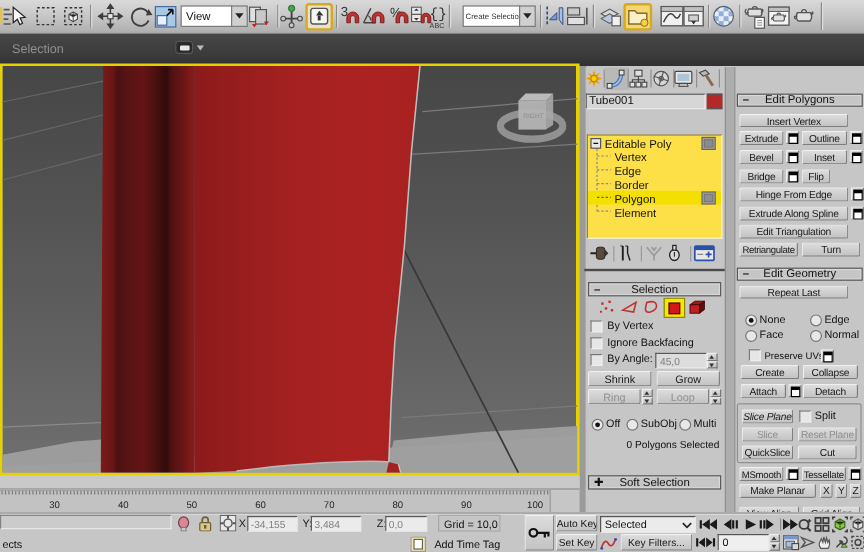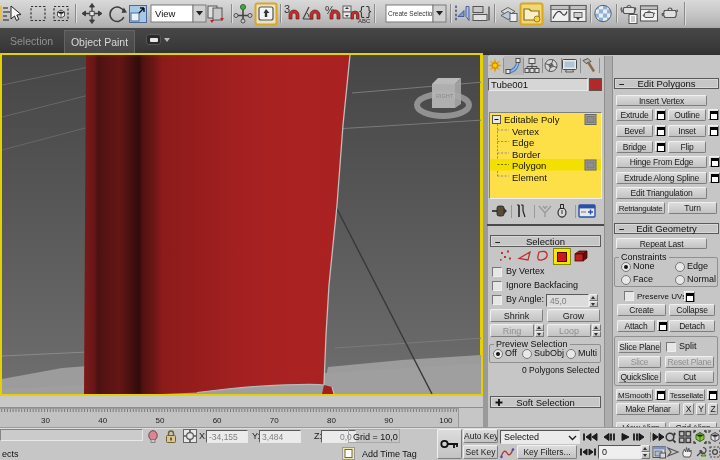--- a/index.html
+++ b/index.html
@@ -219,21 +219,20 @@
   <g transform="translate(670,13.5)">
     <path d="M-5,4 L5,4 Q7.5,1 5.5,-3 L-5.5,-3 Q-7.5,1 -5,4 M-5.5,0 Q-9.5,-0.5 -7,2.5 M5.5,-1 Q9,-2.5 6.5,-3.5 M-2,-3 Q-2,-5.5 0,-5.5 Q2,-5.5 2,-3" stroke="#555" stroke-width="1.2" fill="#e0e0e0"></path>
   </g>
   <line x1="684.5" y1="2" x2="684.5" y2="25" stroke="#8a8a8a"></line>
       <line x1="685.5" y1="2" x2="685.5" y2="25" stroke="#dedede"></line>
 </svg>
 </div>
 
 <div class="abs" style="left:0;top:28px;width:720px;height:27px;background:linear-gradient(#474747,#3a3a3a 70%,#303030);">
   <div class="abs" style="left:10px;top:7px;font-size:10.5px;color:#909090;">Selection</div>
-  <div class="abs" style="left:64px;top:2px;width:71px;height:25px;background:linear-gradient(#545454,#454545);border:1px solid #636363;border-bottom:none;color:#d8d8d8;font-size:10.5px;text-align:center;padding-top:5px;">Object Paint</div>
   <div class="abs" style="left:146px;top:6px;width:15px;height:11px;background:#2a2a2a;border-radius:3px;border:1px solid #555;">
     <div class="abs" style="left:3px;top:3px;width:8px;height:4px;background:#e8e8e8;border-radius:1px;"></div>
   </div>
   <div class="abs" style="left:164px;top:10px;border-left:3px solid transparent;border-right:3px solid transparent;border-top:4px solid #bbb;"></div>
 </div>
 
 <div class="abs" id="viewport" style="left:0;top:53px;width:483px;height:343px;border:2px solid #e5d000;border-right-width:3px;border-bottom-width:3px;background:linear-gradient(#464646,#555 40%,#686868 85%,#707070);">
 <svg width="479" height="339" style="position:absolute;left:0;top:0;">
   <defs>
     <linearGradient id="tubedark" x1="0" y1="0" x2="1" y2="0">
@@ -464,23 +463,20 @@
   <div class="btn dis" style="left:2px;top:268px;width:44px;height:13px;line-height:12px;">Ring</div>
   <div class="spin" style="left:47px;top:268px;height:13px;">
       <div class="up"></div>
       <div class="dn"></div>
     </div>
   <div class="btn dis" style="left:59px;top:268px;width:44px;height:13px;line-height:12px;">Loop</div>
   <div class="spin" style="left:104px;top:268px;height:13px;">
       <div class="up"></div>
       <div class="dn"></div>
     </div>
-  <div class="grp" style="left:1px;top:288px;width:112px;height:19px;">
-      <b>Preview Selection</b>
-    </div>
   <div class="rad on" style="left:5px;top:293px;"></div>
     <div class="lbl" style="left:17px;top:292px;">Off</div>
   <div class="rad" style="left:34px;top:293px;"></div>
     <div class="lbl" style="left:46px;top:292px;">SubObj</div>
   <div class="rad" style="left:78px;top:293px;"></div>
     <div class="lbl" style="left:90px;top:292px;">Multi</div>
   <div class="lbl" style="left:34px;top:309px;font-size:8.5px;">0 Polygons Selected</div>
   <div class="hdr" style="left:2px;top:340px;width:111px;height:12px;line-height:11px;"><i style="font-weight:normal;">✚</i>Soft Selection</div>
 </div>
 <div class="abs" style="left:487px;top:224px;width:122px;height:2px;background:#4a4a4a;"></div>
@@ -496,57 +492,54 @@
   <div class="btn" style="left:55px;top:53px;width:38px;height:12px;line-height:11px;">Outline</div>
   <div class="sbx" style="left:95px;top:53px;"></div>
 
   <div class="btn" style="left:3px;top:69px;width:37px;height:12px;line-height:11px;">Bevel</div>
   <div class="sbx" style="left:42px;top:69px;"></div>
   <div class="btn" style="left:55px;top:69px;width:38px;height:12px;line-height:11px;">Inset</div>
   <div class="sbx" style="left:95px;top:69px;"></div>
 
   <div class="btn" style="left:3px;top:85px;width:37px;height:12px;line-height:11px;">Bridge</div>
   <div class="sbx" style="left:42px;top:85px;"></div>
-  <div class="btn" style="left:55px;top:85px;width:38px;height:12px;line-height:11px;">Flip</div>
+  <div class="btn" style="left:55px;top:85px;width:24px;height:12px;line-height:11px;">Flip</div>
 
   <div class="btn" style="left:3px;top:100px;width:91px;height:12px;line-height:11px;">Hinge From Edge</div>
   <div class="sbx" style="left:96px;top:100px;"></div>
   <div class="btn" style="left:3px;top:116px;width:91px;height:12px;line-height:11px;">Extrude Along Spline</div>
   <div class="sbx" style="left:96px;top:116px;"></div>
   <div class="btn" style="left:3px;top:131px;width:91px;height:12px;line-height:11px;">Edit Triangulation</div>
   <div class="btn" style="left:3px;top:146px;width:49px;height:12px;line-height:11px;font-size:8px;letter-spacing:-0.3px;">Retriangulate</div>
   <div class="btn" style="left:55px;top:146px;width:49px;height:12px;line-height:11px;">Turn</div>
 
   <div class="hdr" style="left:1px;top:167px;width:105px;height:11px;line-height:10px;"><i>–</i>Edit Geometry</div>
   <div class="btn" style="left:3px;top:182px;width:91px;height:11px;line-height:10px;">Repeat Last</div>
 
-  <div class="grp" style="left:1px;top:201px;width:104px;height:30px;">
-      <b>Constraints</b>
-    </div>
   <div class="rad on" style="left:8px;top:206px;"></div>
     <div class="lbl" style="left:20px;top:205px;">None</div>
   <div class="rad" style="left:62px;top:206px;"></div>
     <div class="lbl" style="left:74px;top:205px;">Edge</div>
   <div class="rad" style="left:8px;top:219px;"></div>
     <div class="lbl" style="left:20px;top:218px;">Face</div>
   <div class="rad" style="left:62px;top:219px;"></div>
     <div class="lbl" style="left:74px;top:218px;">Normal</div>
 
   <div class="chk" style="left:11px;top:235px;"></div>
     <div class="lbl" style="left:24px;top:236px;font-size:8px;">Preserve UVs</div>
   <div class="sbx" style="left:71px;top:235px;"></div>
 
   <div class="btn" style="left:4px;top:248px;width:49px;height:12px;line-height:11px;">Create</div>
   <div class="btn" style="left:56px;top:248px;width:46px;height:12px;line-height:11px;">Collapse</div>
   <div class="btn" style="left:4px;top:264px;width:38px;height:12px;line-height:11px;">Attach</div>
   <div class="sbx" style="left:44px;top:264px;"></div>
   <div class="btn" style="left:56px;top:264px;width:46px;height:12px;line-height:11px;">Detach</div>
 
   <div class="grp" style="left:1px;top:280px;width:104px;height:50px;"></div>
-  <div class="btn" style="left:5px;top:285px;width:43px;height:12px;line-height:11px;">Slice Plane</div>
+  <div class="btn" style="left:5px;top:285px;width:43px;height:12px;line-height:11px;font-style:italic;">Slice Plane</div>
   <div class="chk" style="left:53px;top:286px;"></div>
     <div class="lbl" style="left:66px;top:285px;">Split</div>
   <div class="btn dis" style="left:5px;top:300px;width:43px;height:12px;line-height:11px;">Slice</div>
   <div class="btn dis" style="left:52px;top:300px;width:49px;height:12px;line-height:11px;">Reset Plane</div>
   <div class="btn" style="left:5px;top:315px;width:43px;height:12px;line-height:11px;">QuickSlice</div>
   <div class="btn" style="left:52px;top:315px;width:49px;height:12px;line-height:11px;">Cut</div>
 
   <div class="btn" style="left:3px;top:333px;width:37px;height:12px;line-height:11px;font-size:8px;">MSmooth</div>
   <div class="sbx" style="left:42px;top:333px;"></div>
   <div class="btn" style="left:55px;top:333px;width:37px;height:12px;line-height:11px;font-size:8px;">Tessellate</div>
@@ -753,22 +746,22 @@
   <svg class="abs" style="left:183px;top:1px;" width="14" height="14">
     <rect x="0.5" y="0.5" width="13" height="13" fill="#e8e8e8" stroke="#666"></rect>
     <circle cx="7" cy="7" r="3.4" fill="none" stroke="#555" stroke-width="1.2"></circle>
     <path d="M7,0.5 L7,3 M7,11 L7,13.5 M0.5,7 L3,7 M11,7 L13.5,7" stroke="#555" stroke-width="1.6"></path>
   </svg>
   <div class="lbl" style="left:199px;top:3px;color:#222;">X:</div>
   <div class="fld" style="left:206px;top:2px;width:42px;height:13px;background:#ebebeb;line-height:12px;padding-left:2px;">-34,155</div>
   <div class="lbl" style="left:252px;top:3px;color:#222;">Y:</div>
   <div class="fld" style="left:259px;top:2px;width:42px;height:13px;background:#ebebeb;line-height:12px;padding-left:2px;">3,484</div>
   <div class="lbl" style="left:314px;top:3px;color:#222;">Z:</div>
-  <div class="fld" style="left:321px;top:2px;width:35px;height:13px;background:#ebebeb;line-height:12px;padding-left:18px;">0,0</div>
-  <div class="abs" style="left:348px;top:1px;width:52px;height:14px;border:1px solid #a8a8a8;font-size:9px;line-height:14px;padding-left:4px;color:#111;">Grid = 10,0</div>
+  <div class="fld" style="left:321px;top:2px;width:35px;height:13px;background:#ebebeb;line-height:12px;padding-left:2px;">0,0</div>
+  <div class="abs" style="left:365px;top:1px;width:52px;height:14px;border:1px solid #a8a8a8;font-size:9px;line-height:14px;padding-left:4px;color:#111;">Grid = 10,0</div>
 
   <svg class="abs" style="left:342px;top:19px;" width="13" height="13">
     <rect x="0.5" y="0.5" width="12" height="12" fill="#f4e8a0" stroke="#999"></rect>
     <rect x="3" y="2.5" width="7" height="8" fill="#fff" stroke="#555" stroke-width="0.9"></rect>
   </svg>
   <div class="lbl" style="left:362px;top:21px;">Add Time Tag</div>
 
   <div class="btn" style="left:437px;top:1px;width:25px;height:30px;">
     <svg width="23" height="28">
         <circle cx="6.5" cy="14" r="3.2" fill="none" stroke="#111" stroke-width="1.8"></circle>

